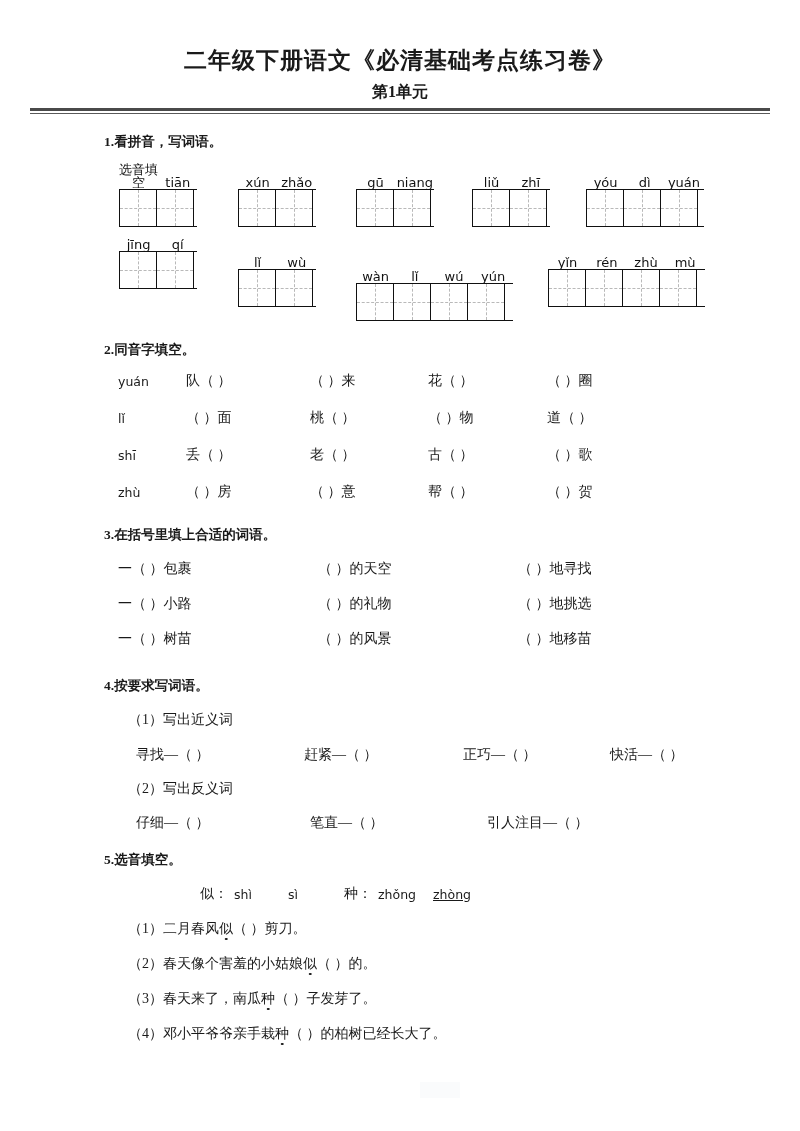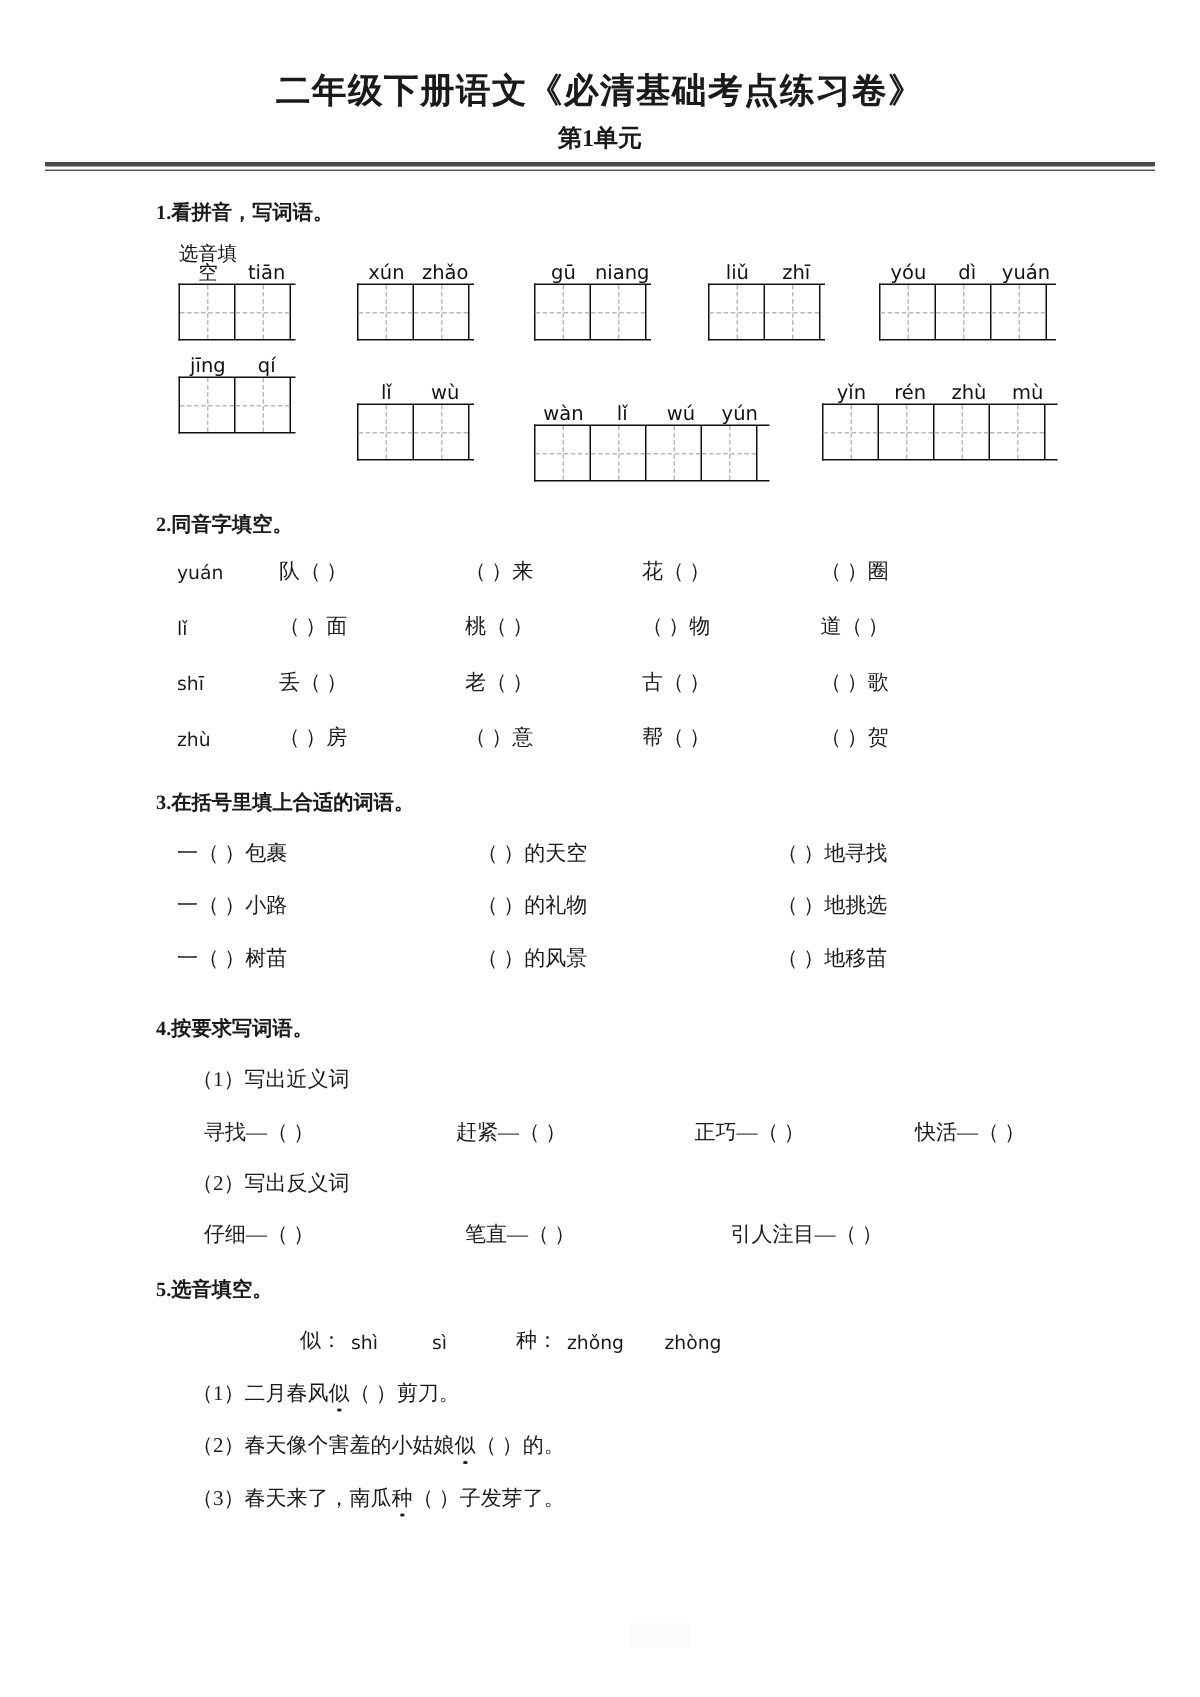--- a/index.html
+++ b/index.html
@@ -358,31 +358,34 @@
 
   <div class="sec-head" style="left:104px; top:851px;">
     <span class="sec-num">5.</span><span>选音填空。</span>
   </div>
 
   <div class="tok" style="left:200px; top:885px;">似：</div>
   <div class="tok-pin" style="left:234px; top:887px;">shì</div>
   <div class="tok-pin" style="left:288px; top:887px;">sì</div>
   <div class="tok" style="left:344px; top:885px;">种：</div>
   <div class="tok-pin" style="left:378px; top:887px;">zhǒng</div>
-  <div class="tok-pin" style="left:443px; top:887px;">zhòng</div>
+  <div class="tok-pin" style="left:433px; top:887px;text-decoration:underline;">zhòng</div>
 
   <div class="tok" style="left:128px; top:920px;">
     <span>（1）</span><span>二月春风</span><span class="emph">似</span><span>（        ）剪刀。</span>
   </div>
 
   <div class="tok" style="left:128px; top:955px;">
     <span>（2）</span><span>春天像个害羞的小姑娘</span><span class="emph">似</span><span>（        ）的。</span>
   </div>
 
   <div class="tok" style="left:128px; top:990px;">
     <span>（3）</span><span>春天来了，南瓜</span><span class="emph">种</span><span>（        ）子发芽了。</span>
   </div>
 
+  <div class="tok" style="left:128px; top:1025px;">
+    <span>（4）</span><span>邓小平爷爷亲手栽</span><span class="emph">种</span><span>（        ）的柏树已经长大了。</span>
+  </div>
 
   <div class="wm-ghost"></div>
   <div class="watermark">www.sezq.com</div>
 
 </div>
 
 </body></html>

